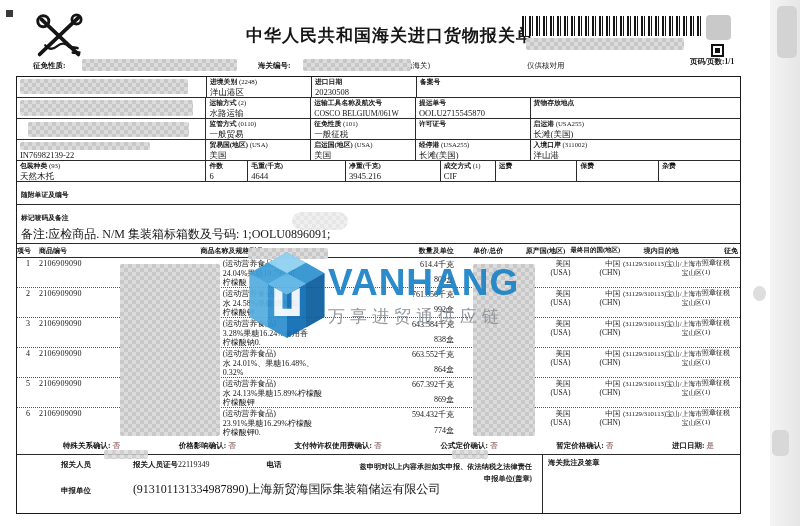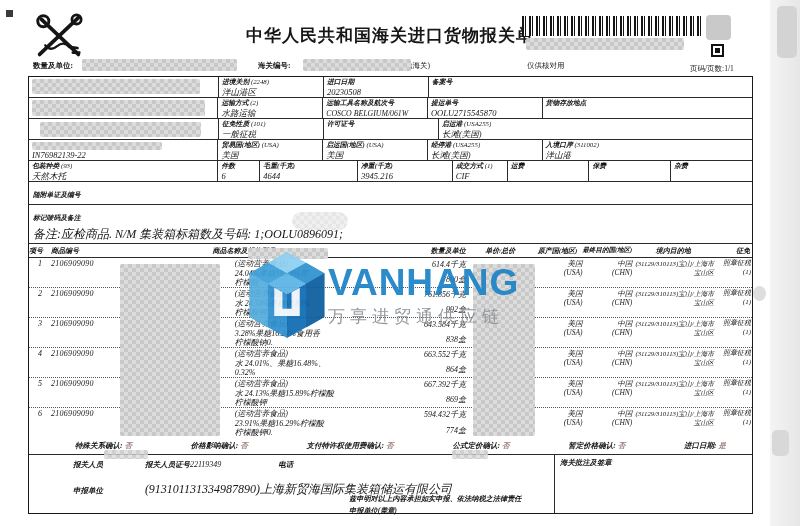--- a/index.html
+++ b/index.html
@@ -19,28 +19,28 @@
   .bc-tab { position: absolute; left: 706px; top: 15px; width: 25px; height: 25px; background: #c9c9c9; border-radius: 4px; }
   .bc-sq  { position: absolute; left: 711px; top: 44px; width: 13px; height: 13px; border: 2.5px solid #111; background: #fff; }
   .bc-sq i { display:block; width:5px; height:5px; background:#111; margin:1.5px auto; }
   .corner-dot { position: absolute; left: 6px; top: 10px; width: 7px; height: 7px; background: #3a3a3a; }
 
   .hdr-meta span { position: absolute; font-size: 7.5px; }
   .m-pre    { left: 33px;  top: 61px; font-weight: bold; }
   .m-cno    { left: 258px; top: 61px; font-weight: bold; }
   .m-office { left: 395px; top: 61px; }
   .m-note   { left: 527px; top: 61px; }
-  .m-page   { left: 690px; top: 64px; font-weight: normal; }
+  .m-page   { left: 690px; top: 57px; font-weight: bold; }
 
   
   .patch { background: repeating-conic-gradient(#dcdcdc 0% 25%, #c8c8c8 0% 50%) 0 0 / 8px 8px; border-radius: 2px; }
   .patch-abs { position: absolute; }
 
   
-  .form { position: absolute; left: 28px; top: 76px; width: 725px; border: 1.5px solid #1a1a1a; background: transparent; font-style: italic; }
+  .form { position: absolute; left: 16px; top: 76px; width: 725px; border: 1.5px solid #1a1a1a; background: transparent; }
   .irow { display: flex; height: 21px; border-bottom: 1px solid #2a2a2a; }
   .cell { border-right: 1px solid #2a2a2a; padding: 1px 3px; overflow: hidden; position: relative; }
   .cell:last-child { border-right: none; }
   .lbl { font-size: 6.8px; font-weight: bold; line-height: 8.5px; white-space: nowrap; }
   .lbl .code { font-weight: normal; }
   .val { font-size: 8.5px; line-height: 11px; white-space: nowrap; }
   .w1 { width:190px; } .w2 { width:105px; } .w3 { width:105px; } .w4 { width:115px; } .w5 { width:210px; }
   .p1{width:190px}.p2{width:42px}.p3{width:98px}.p4{width:95px}.p5{width:55px}.p6{width:82px}.p7{width:82px}.p8{width:81px}
   .wrow { border-bottom: 1px solid #2a2a2a; padding: 1px 4px; overflow: hidden; }
   .docs-row { height: 23px; }
@@ -52,39 +52,39 @@
   .grow:nth-last-child(1) { border-bottom: none; }
   .c-no{width:22px;text-align:left}.c-code{width:64px}.c-desc{width:259px}.c-qty{width:95px}
   .c-price{width:65px}.c-origin{width:50px}.c-dest{width:50px}.c-dom{width:82px}.c-duty{width:38px}
   .g-no{width:22px;text-align:center;padding-top:1px}
   .g-code{width:64px;padding-top:1px;letter-spacing:.3px}
   .g-desc{width:259px;padding:1px 0 0 120px;line-height:9.5px;white-space:nowrap}
   .g-qty{width:95px;display:flex;flex-direction:column;justify-content:space-between;text-align:right;padding:1px 2px 2px 0}
   .g-price{width:65px}
   .g-origin,.g-dest{width:50px;text-align:right;font-size:7.5px;line-height:9px;padding-top:1px}
   .g-dom{width:82px;text-align:right;font-size:6.8px;line-height:9px;padding-top:1px;white-space:nowrap}
-  .g-duty{width:38px;text-align:right;font-size:7px;line-height:9px;padding:1px 1px 0 0}
+  .g-duty{width:38px;font-size:7px;line-height:9px;padding:1px 1px 0 0}
   .ghead .c-qty,.ghead .c-duty{text-align:right;padding-right:2px}
   .ghead .c-desc,.ghead .c-price,.ghead .c-origin,.ghead .c-dest,.ghead .c-dom{text-align:center}
   .ghead .c-dest{font-size:6.5px}
 
   
   .confirm { display: flex; justify-content: space-between; align-items: center; height: 17px;
     border-bottom: 1px solid #2a2a2a; padding: 0 26px 0 46px; font-size: 7.5px; font-weight: bold; }
   .confirm .v { color: #a58484; margin-left: 2px; }
   .footer { display: flex; height: 58px; }
   .f-left { flex: 1; position: relative; padding: 5px 6px 0 44px; }
   .f-right { width: 198px; border-left: 1px solid #2a2a2a; padding: 3px 5px; font-size: 7.4px; font-weight: bold; }
   .f-row1 { font-size: 7.5px; font-weight: bold; }
   .f-row1 .gap1 { margin-left: 40px; } .f-row1 .gap2 { margin-left: 55px; }
   .f-row1 .plain { font-weight: normal; font-size: 8px; }
   .f-row2 { margin-top: 11px; font-size: 7.5px; font-weight: bold; }
   .f-row2 .plain { font-weight: normal; font-size: 12px; padding-left: 40px; }
-  .f-statement { position: absolute; right: 10px; top: 6px; width: 195px; 
-    font-size: 7.2px; font-weight: bold; line-height: 12px; margin-top: 32px; }
+  .f-statement { position: absolute; right: 10px; top: 6px; width: 195px; text-align: right;
+    font-size: 7.2px; font-weight: bold; line-height: 12px; }
 
   
   .watermark { position: absolute; left: 246px; top: 250px; display: flex; align-items: center;
     opacity: .93; pointer-events: none; font-family: "Liberation Sans", sans-serif; }
   .wm-text { margin-left: 0; }
   .wm-brand { font-size: 37px; font-weight: bold; color: #1d83c6; letter-spacing: 1px; line-height: 38px; }
   .wm-tag { font-size: 17px; color: #8b9196; letter-spacing: 5px; margin-top: 3px; }
 
   
   .page-edge { position: absolute; left: 770px; top: 0; width: 30px; height: 526px;
@@ -111,21 +111,21 @@
   </div>
   <div class="doc-title">中华人民共和国海关进口货物报关单</div>
   <div class="barcode"></div>
   <div class="patch patch-abs" style="left:526px;top:38px;width:158px;height:12px"></div>
   <div class="bc-tab"></div>
   <div class="bc-sq">
       <i></i>
     </div>
 
   <div class="hdr-meta">
-    <span class="m-pre">数量及单位:</span>
+    <span class="m-pre">征免性质:</span>
     <span class="m-cno">海关编号:</span>
     <span class="m-office">(吴淞海关)</span>
     <span class="m-note">仅供核对用</span>
     <span class="m-page">页码/页数:1/1</span>
   </div>
   <div class="patch patch-abs" style="left:82px;top:59px;width:155px;height:12px"></div>
   <div class="patch patch-abs" style="left:303px;top:59px;width:108px;height:12px"></div>
 
   <div class="form">
 
@@ -164,20 +164,24 @@
         <div class="val">OOLU2715545870</div>
       </div>
       <div class="cell w5">
         <div class="lbl">货物存放地点</div>
       </div>
     </div>
 
     <div class="irow">
       <div class="cell w1">
         <div class="patch" style="width:88%;height:15px;margin-top:2px;margin-left:8px"></div>
+      </div>
+      <div class="cell w2">
+        <div class="lbl"><span>监管方式</span> <span class="code">(0110)</span></div>
+        <div class="val">一般贸易</div>
       </div>
       <div class="cell w3">
         <div class="lbl"><span>征免性质</span> <span class="code">(101)</span></div>
         <div class="val">一般征税</div>
       </div>
       <div class="cell w4">
         <div class="lbl">许可证号</div>
         <div class="val"></div>
       </div>
       <div class="cell w5">

